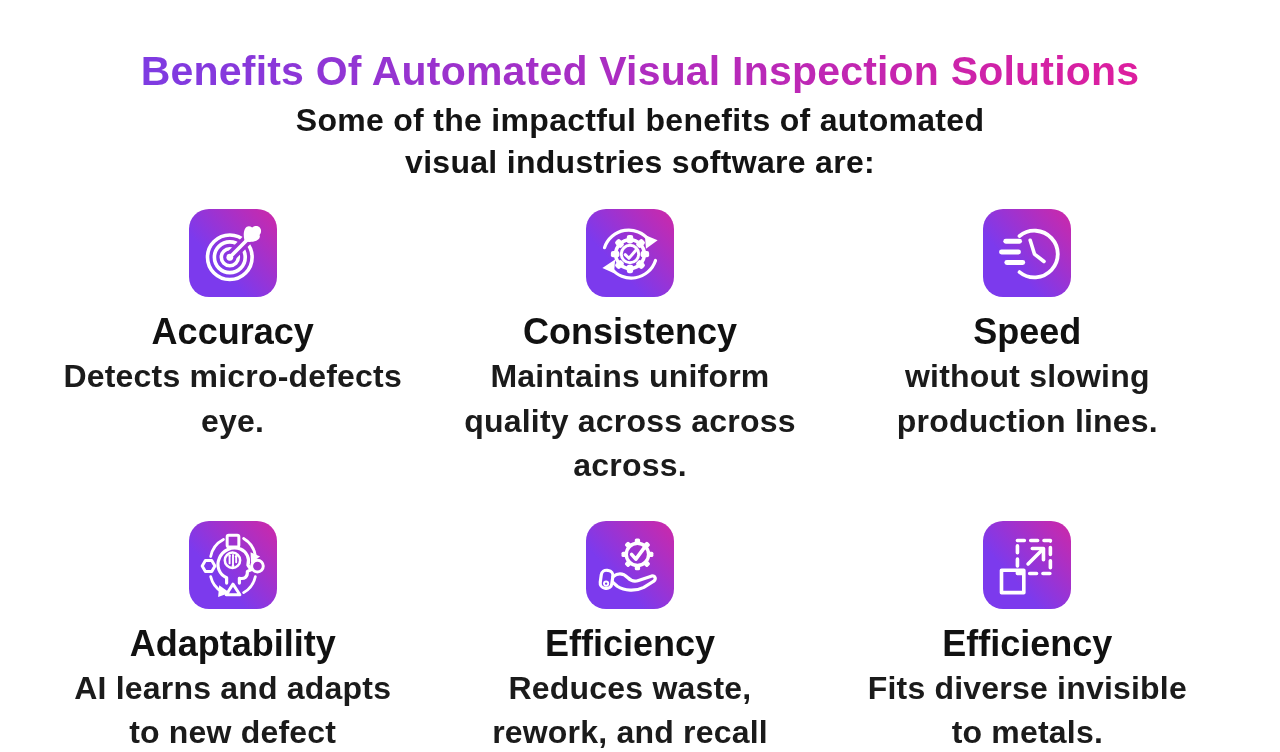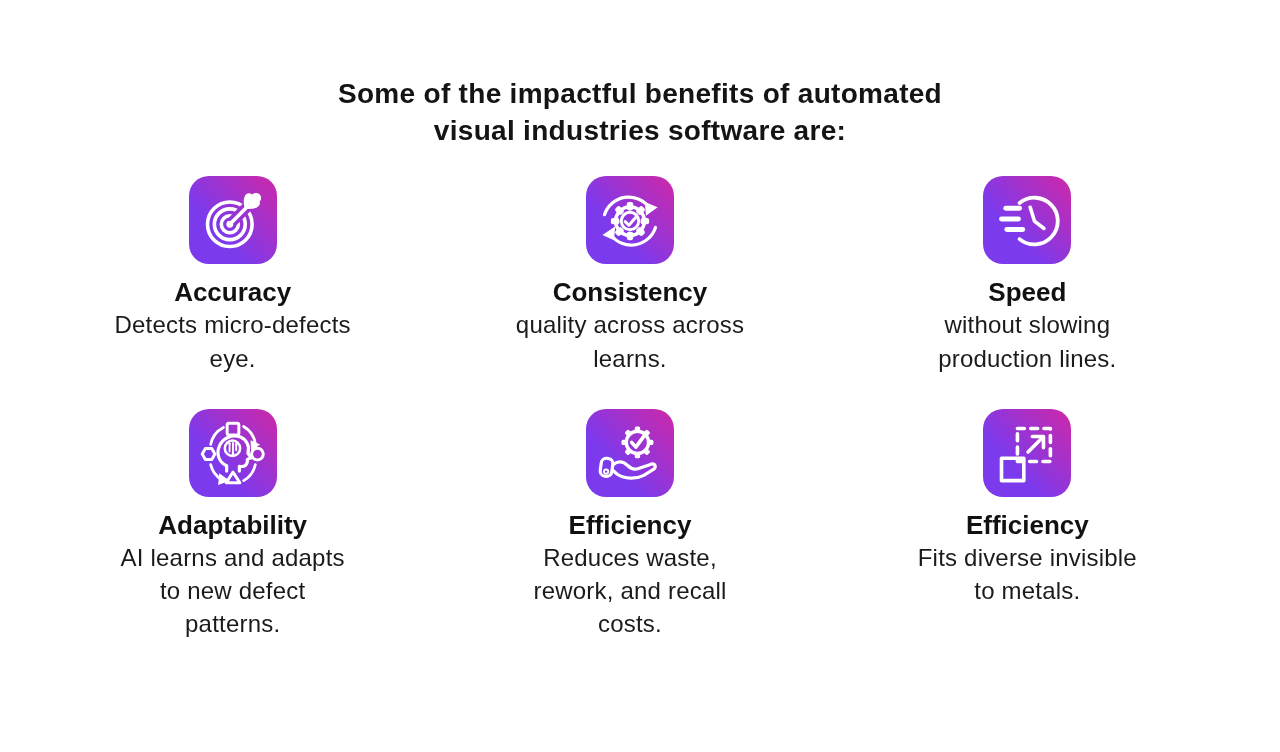--- a/index.html
+++ b/index.html
@@ -22,22 +22,22 @@
     display:inline-block;
     font-size:41px;
     font-weight:700;
     letter-spacing:0.2px;
     background:linear-gradient(90deg,var(--title-gradient-start),var(--title-gradient-end));
     -webkit-background-clip:text;
     background-clip:text;
     color:transparent;
   }
   .subtitle{
-    margin-top:28px;
-    font-size:28px;
+    margin-top:4px;
+    font-size:32px;
     font-weight:600;
     color:#141414;
     line-height:1.32;
     letter-spacing:0.3px;
   }
   .grid{
     width:1192px;
     margin:26px 0 0 34px;
     display:grid;
     grid-template-columns:repeat(3,1fr);
@@ -51,38 +51,39 @@
   }
   .tile{
     width:88px;height:88px;
     border-radius:20px;
     background:linear-gradient(48deg,var(--icon-gradient-start) 34%,var(--icon-gradient-end) 100%);
     display:flex;align-items:center;justify-content:center;
     margin-bottom:12px;
   }
   .tile svg{width:68px;height:68px;display:block;}
   .card-title{
-    font-size:26px;
+    font-size:36px;
     font-weight:700;
     color:#111;
     line-height:1.25;
   }
   .card-line{
-    font-size:24px;
-    font-weight:400;
+    font-size:32px;
+    font-weight:700;
     color:var(--text);
     line-height:1.38;
     letter-spacing:0.2px;
   }
   .icon-stroke{stroke:#fff;fill:none;stroke-linecap:round;stroke-linejoin:round;}
 </style>
 </head>
 <body>
 
 <div class="header">
+  <div class="title">Benefits Of Automated Visual Inspection Solutions</div>
   <div class="subtitle">
     <div>Some of the impactful benefits of automated</div>
     <div>visual industries software are:</div>
   </div>
 </div>
 
 <div class="grid">
 
   <div class="card">
     <div class="tile">
@@ -122,22 +123,23 @@
         <circle cx="32" cy="33" r="13.5" class="icon-stroke" stroke-width="3.4"></circle>
         <circle cx="32" cy="33" r="8.2" class="icon-stroke" stroke-width="2.8"></circle>
         <polyline points="27.5,33.5 31,37 37.5,29.5" class="icon-stroke" stroke-width="2.8"></polyline>
         <path d="M8,27 A24,24 0 0 1 50,20" class="icon-stroke" stroke-width="3"></path>
         <polygon points="46,15 58,20 47,28" fill="#fff"></polygon>
         <path d="M56,39 A24,24 0 0 1 14,46" class="icon-stroke" stroke-width="3"></path>
         <polygon points="18,38 6,46 17,51" fill="#fff"></polygon>
       </svg>
     </div>
     <div class="card-title">Consistency</div>
+    <div class="card-line">Maintains uniform</div>
     <div class="card-line">quality across across</div>
-    <div class="card-line">learns.</div>
+    <div class="card-line">across.</div>
   </div>
 
   <div class="card">
     <div class="tile">
       <svg viewBox="0 0 64 64">
         <path d="M25,16 A22,22 0 1 1 25,50" class="icon-stroke" stroke-width="3.6"></path>
         <polyline points="35,20 39,33 48,40" class="icon-stroke" stroke-width="3.4"></polyline>
         <line x1="12" y1="21" x2="25" y2="21" class="icon-stroke" stroke-width="4.6"></line>
         <line x1="8" y1="31" x2="24" y2="31" class="icon-stroke" stroke-width="4.6"></line>
         <line x1="13" y1="41" x2="28" y2="41" class="icon-stroke" stroke-width="4.6"></line>

